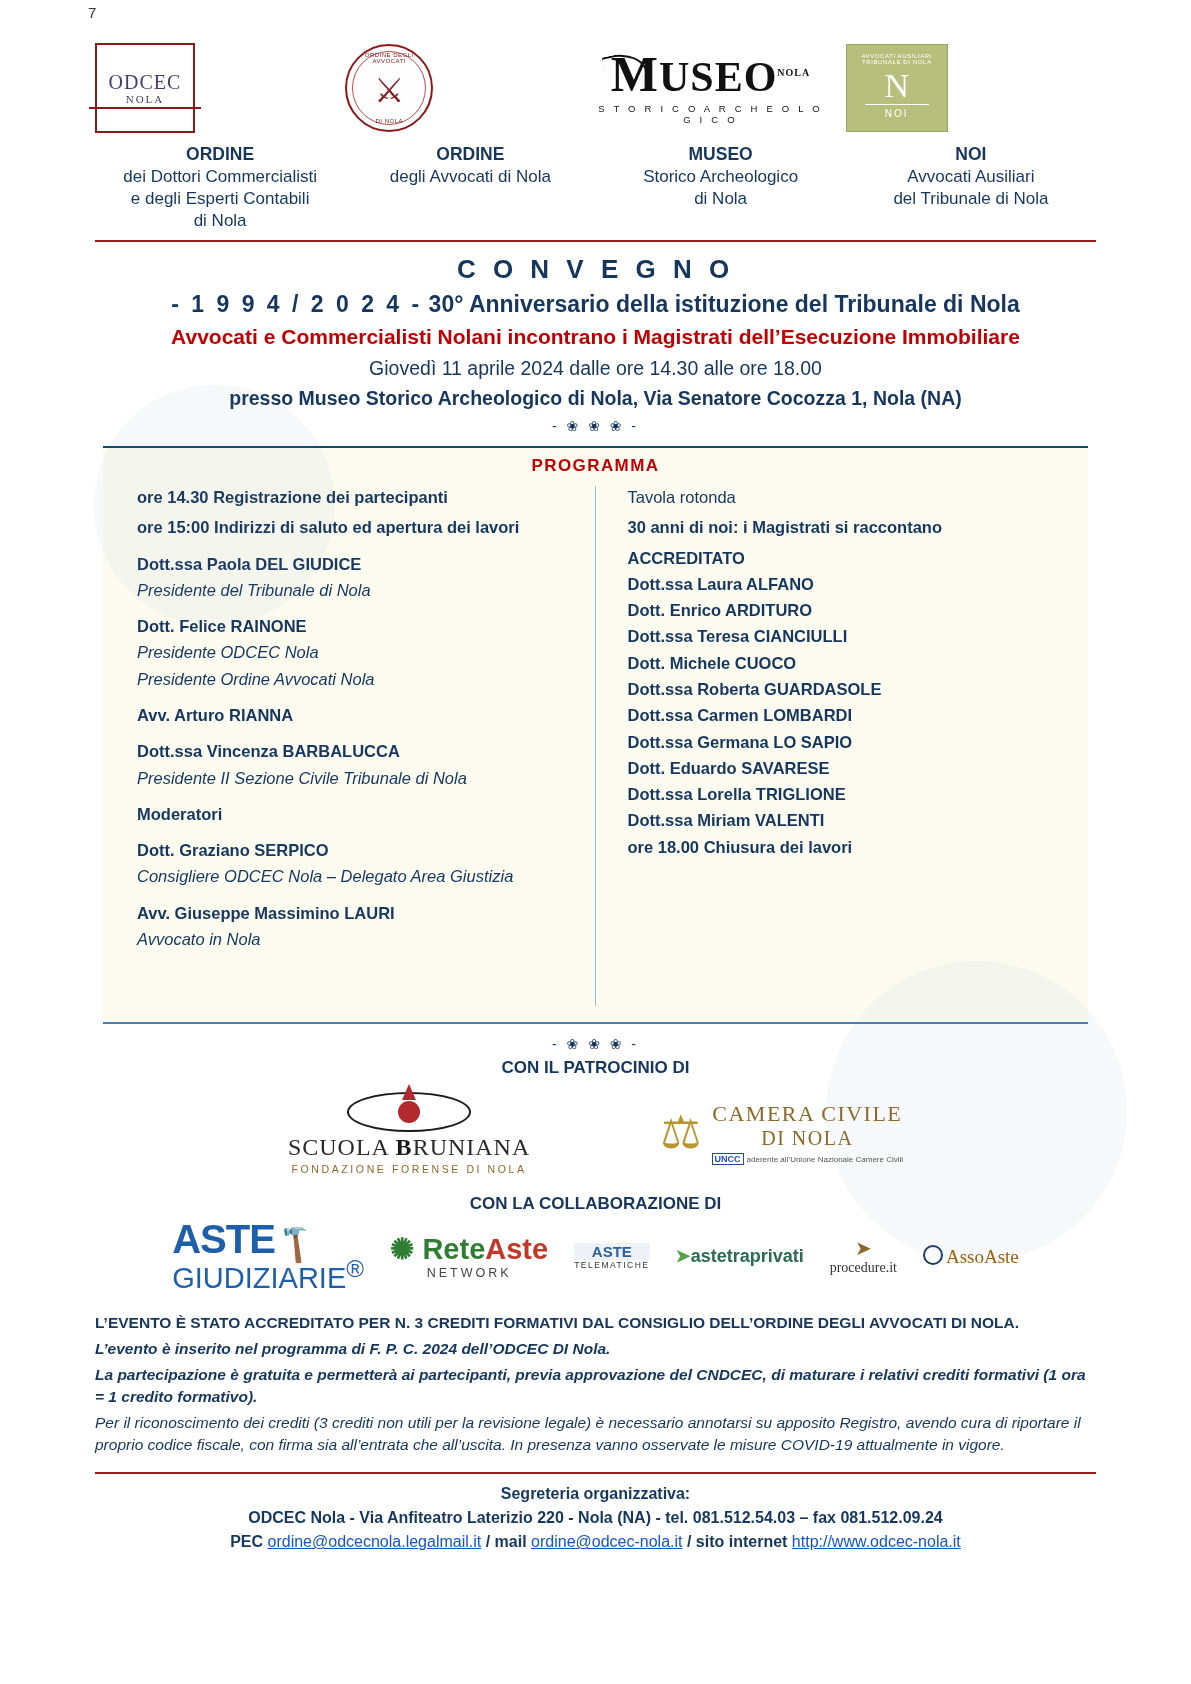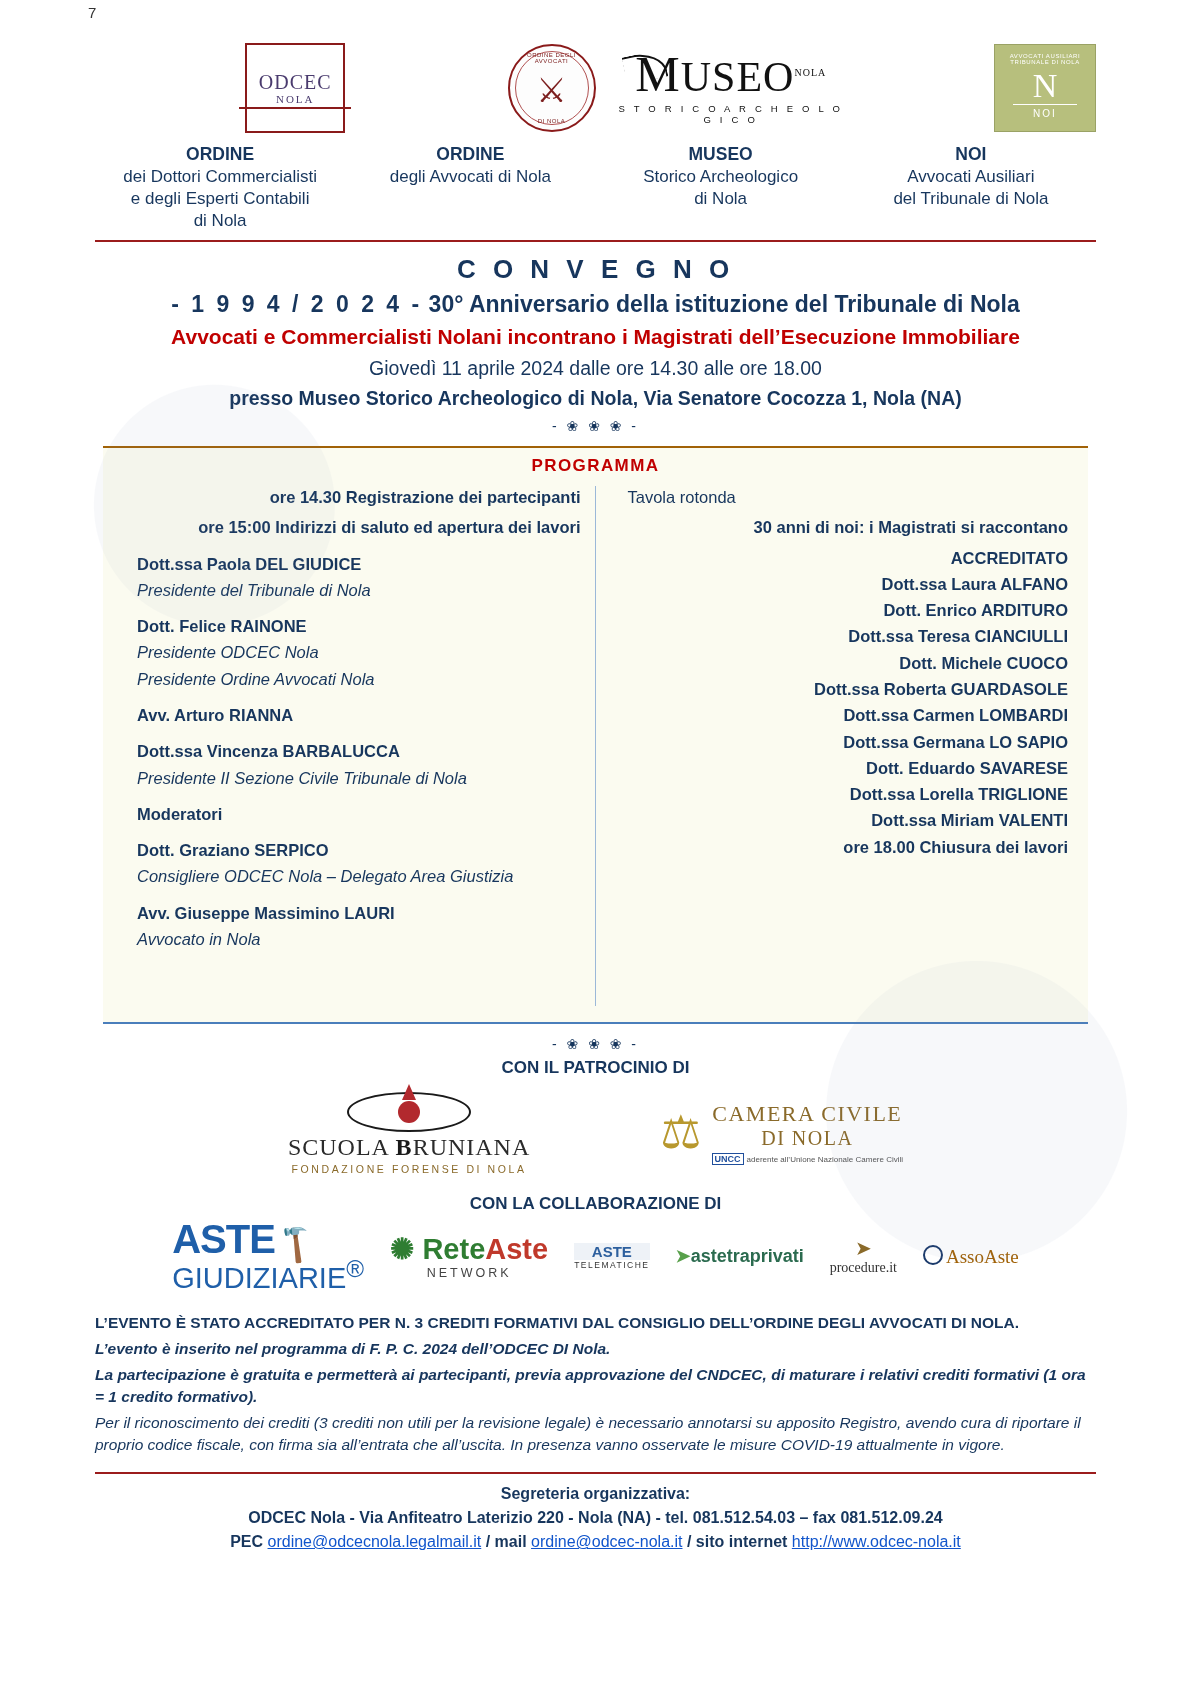--- a/index.html
+++ b/index.html
@@ -37,21 +37,21 @@
     padding: 38px 95px 0 95px;
   }
   .org {
     flex: 1;
     text-align: center;
   }
   .org-logo {
     height: 100px;
     display: flex;
     align-items: center;
-    justify-content: flex-end;
+    justify-content: flex-start;
   }
   .org-title {
     font-weight: bold;
     font-size: 17.5px;
     color: #17365d;
     margin-top: 6px;
     line-height: 1.25;
   }
   .org-sub {
     font-size: 17px;
@@ -138,21 +138,21 @@
     width: 230px;
     text-align: center;
     position: relative;
   }
   .logo-museo .word {
     font-family: "Liberation Serif", serif;
     font-size: 42px;
     letter-spacing: 1px;
     color: #111;
     line-height: .95;
-    font-weight: normal;
+    font-weight: bold;
   }
   .logo-museo .word .m {
     font-size: 50px;
   }
   .logo-museo .nola {
     font-size: 10px;
     letter-spacing: 1px;
     color: #111;
     display: inline-block;
     vertical-align: super;
@@ -256,21 +256,21 @@
     text-align: center;
     font-size: 14px;
     color: #17365d;
     letter-spacing: 3px;
     margin-top: 8px;
   }
 
   
   .programma-wrap {
     margin: 6px 103px 0 103px;
-    border-top: 2px solid #a16207;
+    border-top: 2px solid #0c4a6e;
     border-bottom: 2px solid #4a7ebb;
     background: #fbfbf0;
     padding: 8px 0 16px 0;
   }
   .programma-title {
     text-align: center;
     font-weight: bold;
     font-size: 17px;
     color: #c00000;
     letter-spacing: 1.4px;
@@ -290,21 +290,21 @@
     width: 50%;
     padding: 0 20px 0 32px;
     box-sizing: border-box;
   }
   .ln {
     font-size: 16.5px;
     color: #17365d;
     line-height: 1.35;
     margin-bottom: 4px;
   }
-  .ln.bold { font-weight: bold; text-align: right; }
+  .ln.bold { font-weight: bold; }
   .ln.gap-sm { margin-top: 8px; }
   .ln.name { font-weight: bold; margin-top: 14px; }
   .ln.role { font-style: italic; margin-top: 1px; }
 
   
   .patroc {
     margin-top: 12px;
     text-align: center;
   }
   .patroc .label {

